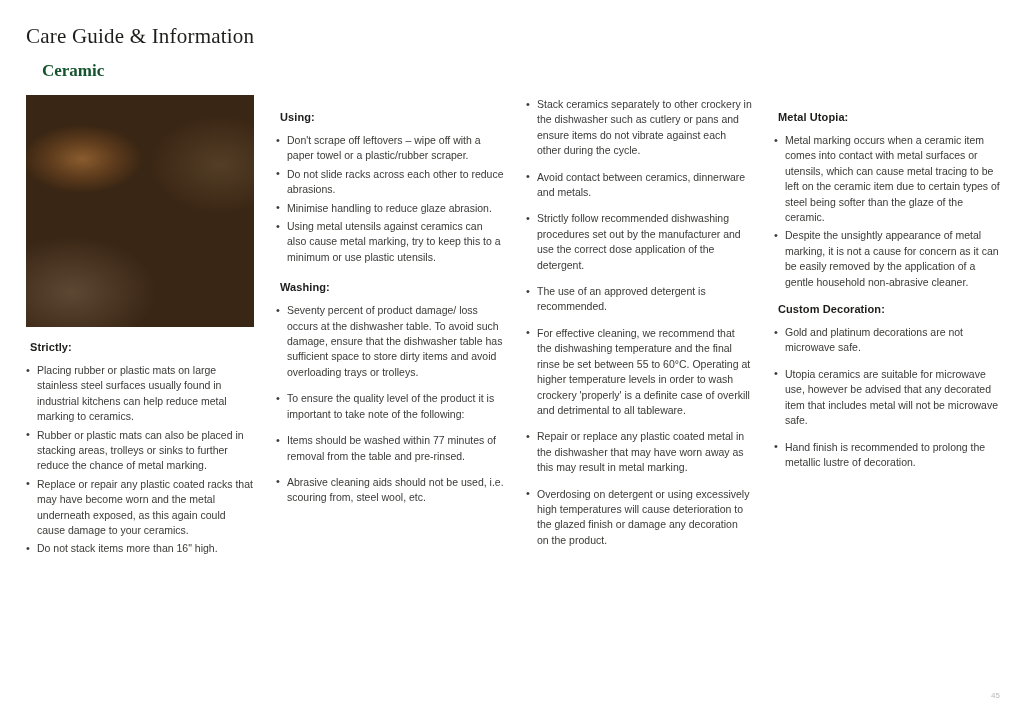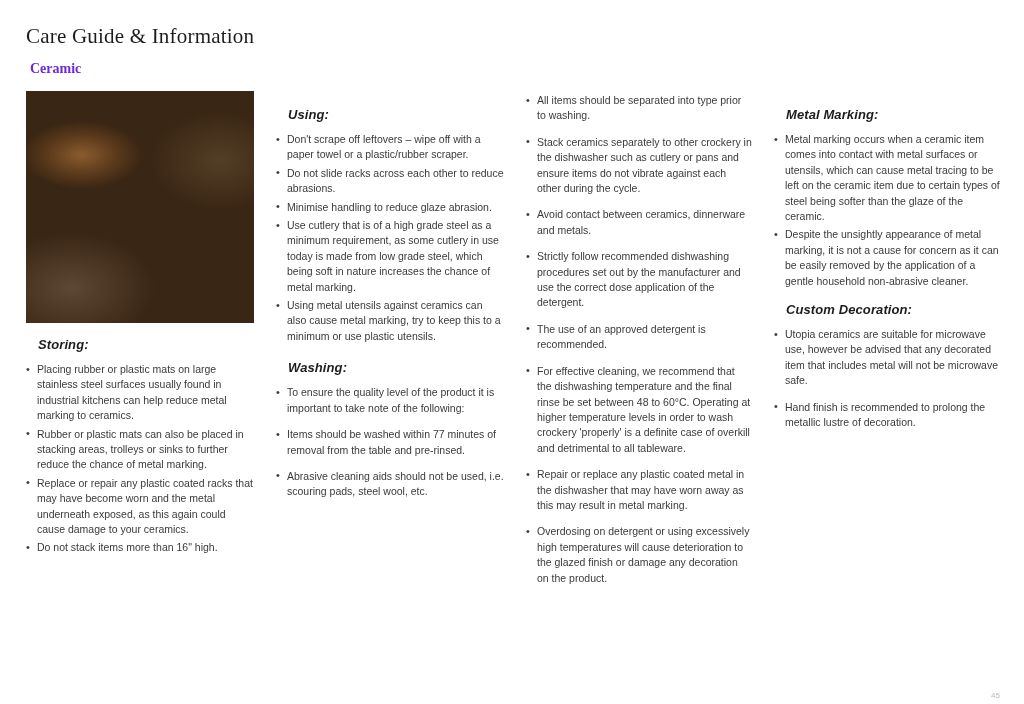--- a/index.html
+++ b/index.html
@@ -24,23 +24,23 @@
   .title {
     font-family: "Liberation Serif", serif;
     font-size: 21px;
     font-weight: 400;
     color: #1d1d1b;
     letter-spacing: 0.2px;
     margin: 0 0 12px 0;
   }
   .subtitle {
     font-family: "Liberation Serif", serif;
-    font-size: 14px;
-    color: #6d28d9;
-    margin: 0 0 14px 4px;
+    font-size: 17px;
+    color: #14532d;
+    margin: 0 0 14px 16px;
   }
   .columns {
     display: flex;
     align-items: flex-start;
     gap: 22px;
   }
   .col {
     width: 226px;
     flex: 0 0 226px;
   }
@@ -63,26 +63,25 @@
     overflow: hidden;
   }
   .photo .sheen {
     position: absolute;
     inset: 0;
     background:
       radial-gradient(ellipse 120px 80px at 20% 85%, rgba(210,190,160,0.22), rgba(0,0,0,0) 70%),
       radial-gradient(ellipse 100px 70px at 85% 30%, rgba(200,170,120,0.18), rgba(0,0,0,0) 70%);
   }
   .sec-head {
-    font-size: 13px;
+    font-size: 11px;
     font-weight: bold;
     color: #1d1d1b;
-    margin: 16px 0 10px 12px;
+    margin: 16px 0 10px 4px;
     letter-spacing: 0.1px;
-    font-style: italic;
   }
   .sec-head.first { margin-top: 14px; }
   ul {
     list-style: none;
     margin: 0;
     padding: 0;
   }
   li {
     position: relative;
     padding-left: 11px;
@@ -116,67 +115,67 @@
 
   <h1 class="title">Care Guide &amp; Information</h1>
   <h2 class="subtitle">Ceramic</h2>
 
   <div class="columns">
 
     <div class="col col-1">
       <div class="photo">
         <div class="sheen"></div>
       </div>
-      <div class="sec-head first">Storing:</div>
+      <div class="sec-head first">Strictly:</div>
       <ul>
         <li>Placing rubber or plastic mats on large stainless steel surfaces usually found in industrial kitchens can help reduce metal marking to ceramics.</li>
         <li>Rubber or plastic mats can also be placed in stacking areas, trolleys or sinks to further reduce the chance of metal marking.</li>
         <li>Replace or repair any plastic coated racks that may have become worn and the metal underneath exposed, as this again could cause damage to your ceramics.</li>
         <li>Do not stack items more than 16" high.</li>
       </ul>
     </div>
 
     <div class="col col-2">
       <div class="sec-head first">Using:</div>
       <ul>
         <li>Don't scrape off leftovers – wipe off with a paper towel or a plastic/rubber scraper.</li>
         <li>Do not slide racks across each other to reduce abrasions.</li>
         <li>Minimise handling to reduce glaze abrasion.</li>
-        <li>Use cutlery that is of a high grade steel as a minimum requirement, as some cutlery in use today is made from low grade steel, which being soft in nature increases the chance of metal marking.</li>
         <li>Using metal utensils against ceramics can also cause metal marking, try to keep this to a minimum or use plastic utensils.</li>
       </ul>
       <div class="sec-head">Washing:</div>
       <ul class="spaced">
+        <li>Seventy percent of product damage/ loss occurs at the dishwasher table. To avoid such damage, ensure that the dishwasher table has sufficient space to store dirty items and avoid overloading trays or trolleys.</li>
         <li>To ensure the quality level of the product it is important to take note of the following:</li>
         <li>Items should be washed within 77 minutes of removal from the table and pre-rinsed.</li>
-        <li>Abrasive cleaning aids should not be used, i.e. scouring pads, steel wool, etc.</li>
+        <li>Abrasive cleaning aids should not be used, i.e. scouring from, steel wool, etc.</li>
       </ul>
     </div>
 
     <div class="col col-3">
       <ul class="spaced">
-        <li>All items should be separated into type prior to washing.</li>
         <li>Stack ceramics separately to other crockery in the dishwasher such as cutlery or pans and ensure items do not vibrate against each other during the cycle.</li>
         <li>Avoid contact between ceramics, dinnerware and metals.</li>
         <li>Strictly follow recommended dishwashing procedures set out by the manufacturer and use the correct dose application of the detergent.</li>
         <li>The use of an approved detergent is recommended.</li>
-        <li>For effective cleaning, we recommend that the dishwashing temperature and the final rinse be set between 48 to 60°C. Operating at higher temperature levels in order to wash crockery 'properly' is a definite case of overkill and detrimental to all tableware.</li>
+        <li>For effective cleaning, we recommend that the dishwashing temperature and the final rinse be set between 55 to 60°C. Operating at higher temperature levels in order to wash crockery 'properly' is a definite case of overkill and detrimental to all tableware.</li>
         <li>Repair or replace any plastic coated metal in the dishwasher that may have worn away as this may result in metal marking.</li>
         <li>Overdosing on detergent or using excessively high temperatures will cause deterioration to the glazed finish or damage any decoration on the product.</li>
       </ul>
     </div>
 
     <div class="col col-4">
-      <div class="sec-head first">Metal Marking:</div>
+      <div class="sec-head first">Metal Utopia:</div>
       <ul>
         <li>Metal marking occurs when a ceramic item comes into contact with metal surfaces or utensils, which can cause metal tracing to be left on the ceramic item due to certain types of steel being softer than the glaze of the ceramic.</li>
         <li>Despite the unsightly appearance of metal marking, it is not a cause for concern as it can be easily removed by the application of a gentle household non-abrasive cleaner.</li>
       </ul>
       <div class="sec-head gap-top">Custom Decoration:</div>
       <ul class="spaced">
+        <li>Gold and platinum decorations are not microwave safe.</li>
         <li>Utopia ceramics are suitable for microwave use, however be advised that any decorated item that includes metal will not be microwave safe.</li>
         <li>Hand finish is recommended to prolong the metallic lustre of decoration.</li>
       </ul>
     </div>
 
   </div>
 
   <div class="page-num">45</div>
 </div>
 

